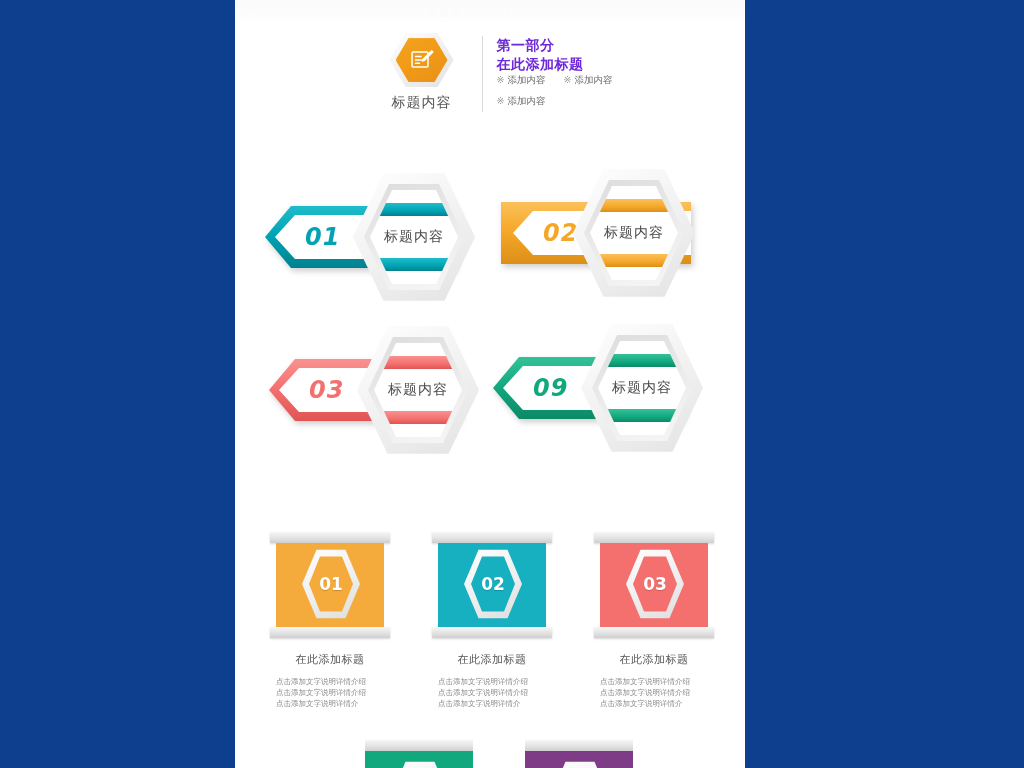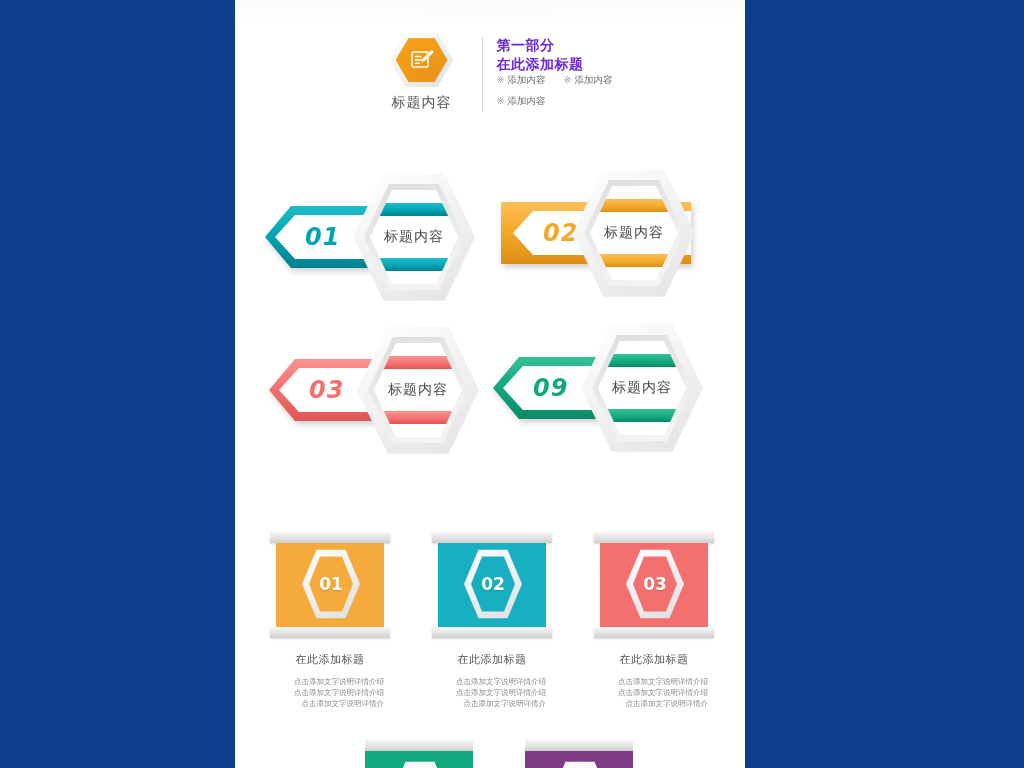--- a/index.html
+++ b/index.html
@@ -255,21 +255,21 @@
   }
   .card-title {
     margin-top: 14px;
     text-align: center;
     font-size: 11px;
     color: #555555;
     letter-spacing: 0.5px;
   }
   .card-body {
     margin-top: 9px;
-    text-align: right;
+    text-align: left;
     font-size: 7.5px;
     line-height: 11px;
     color: #8a8a8a;
   }
 
   
   .pcard {
     position: absolute;
     width: 108px;
     height: 40px;

